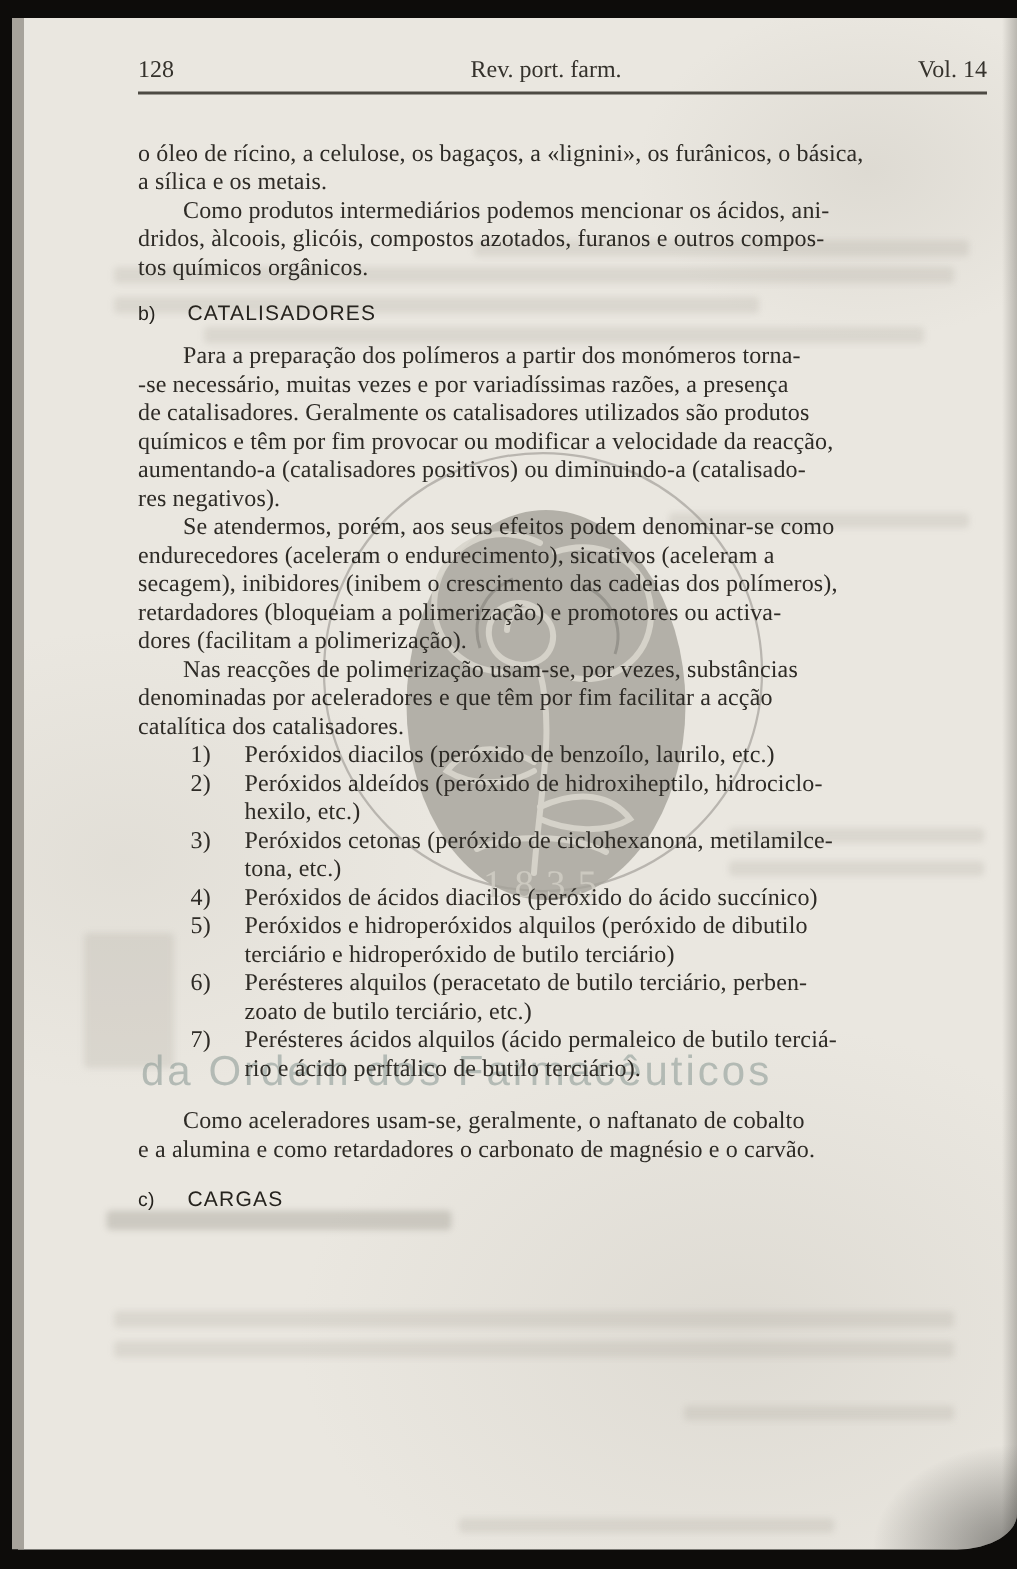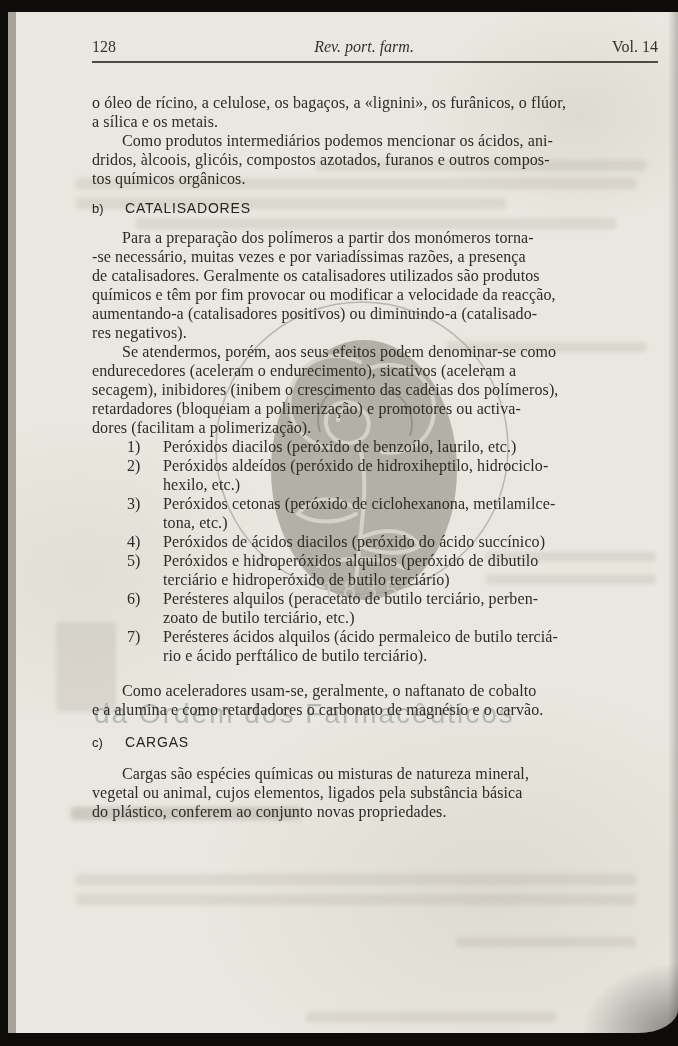--- a/index.html
+++ b/index.html
@@ -45,21 +45,21 @@
 
   
   .content{position:relative;z-index:2;}
   .page-header{
     margin:26px 20px 0 76px;
     display:flex;justify-content:space-between;align-items:flex-end;
     border-bottom:2px solid #4d4a43;
     padding-bottom:5px;
     font-size:16px;color:#35322c;
   }
-  .page-header .journal{font-style:italic;}
+  .page-header .journal{}
   .main{
     margin:30px 0 0 76px;width:580px;
     font-size:16px;line-height:19px;color:#2e2b26;
     letter-spacing:.1px;
   }
   .p{margin:0;white-space:pre-line;}
   .indent{text-indent:30px;}
   .section-heading{
     display:flex;align-items:baseline;
     margin:11px 0 10px;
@@ -119,21 +119,21 @@
   <div class="content">
 
     <div class="page-header">
       <span class="pagenum">128</span>
       <span class="journal">Rev. port. farm.</span>
       <span class="volume">Vol. 14</span>
     </div>
 
     <div class="main">
 
-      <p class="p">o óleo de rícino, a celulose, os bagaços, a «lignini», os furânicos, o flúor,
+      <p class="p">o óleo de rícino, a celulose, os bagaços, a «lignini», os furânicos, o básica,
 a sílica e os metais.</p>
       <p class="p indent">Como produtos intermediários podemos mencionar os ácidos, ani-
 dridos, àlcoois, glicóis, compostos azotados, furanos e outros compos-
 tos químicos orgânicos.</p>
 
       <div class="section-heading">
         <span class="sec-label">b)</span>
         <span class="sec-title">CATALISADORES</span>
       </div>
 
@@ -141,20 +141,23 @@
 -se necessário, muitas vezes e por variadíssimas razões, a presença
 de catalisadores. Geralmente os catalisadores utilizados são produtos
 químicos e têm por fim provocar ou modificar a velocidade da reacção,
 aumentando-a (catalisadores positivos) ou diminuindo-a (catalisado-
 res negativos).</p>
       <p class="p indent">Se atendermos, porém, aos seus efeitos podem denominar-se como
 endurecedores (aceleram o endurecimento), sicativos (aceleram a
 secagem), inibidores (inibem o crescimento das cadeias dos polímeros),
 retardadores (bloqueiam a polimerização) e promotores ou activa-
 dores (facilitam a polimerização).</p>
+      <p class="p indent">Nas reacções de polimerização usam-se, por vezes, substâncias
+denominadas por aceleradores e que têm por fim facilitar a acção
+catalítica dos catalisadores.</p>
 
 
       <div class="catalyst-list">
         <div class="citem">
           <span class="num">1)</span>
           <span class="itext">Peróxidos diacilos (peróxido de benzoílo, laurilo, etc.)</span>
         </div>
         <div class="citem">
           <span class="num">2)</span>
           <span class="itext">Peróxidos aldeídos (peróxido de hidroxiheptilo, hidrociclo-
@@ -187,22 +190,19 @@
       </div>
 
       <p class="p indent closing">Como aceleradores usam-se, geralmente, o naftanato de cobalto
 e a alumina e como retardadores o carbonato de magnésio e o carvão.</p>
 
       <div class="section-heading sec-c">
         <span class="sec-label">c)</span>
         <span class="sec-title">CARGAS</span>
       </div>
 
-      <p class="p indent">Cargas são espécies químicas ou misturas de natureza mineral,
-vegetal ou animal, cujos elementos, ligados pela substância básica
-do plástico, conferem ao conjunto novas propriedades.</p>
 
     </div>
   </div>
 
   <div class="right-edge-shade"></div>
   <div class="corner-shade"></div>
 </div>
 
 </body></html>

